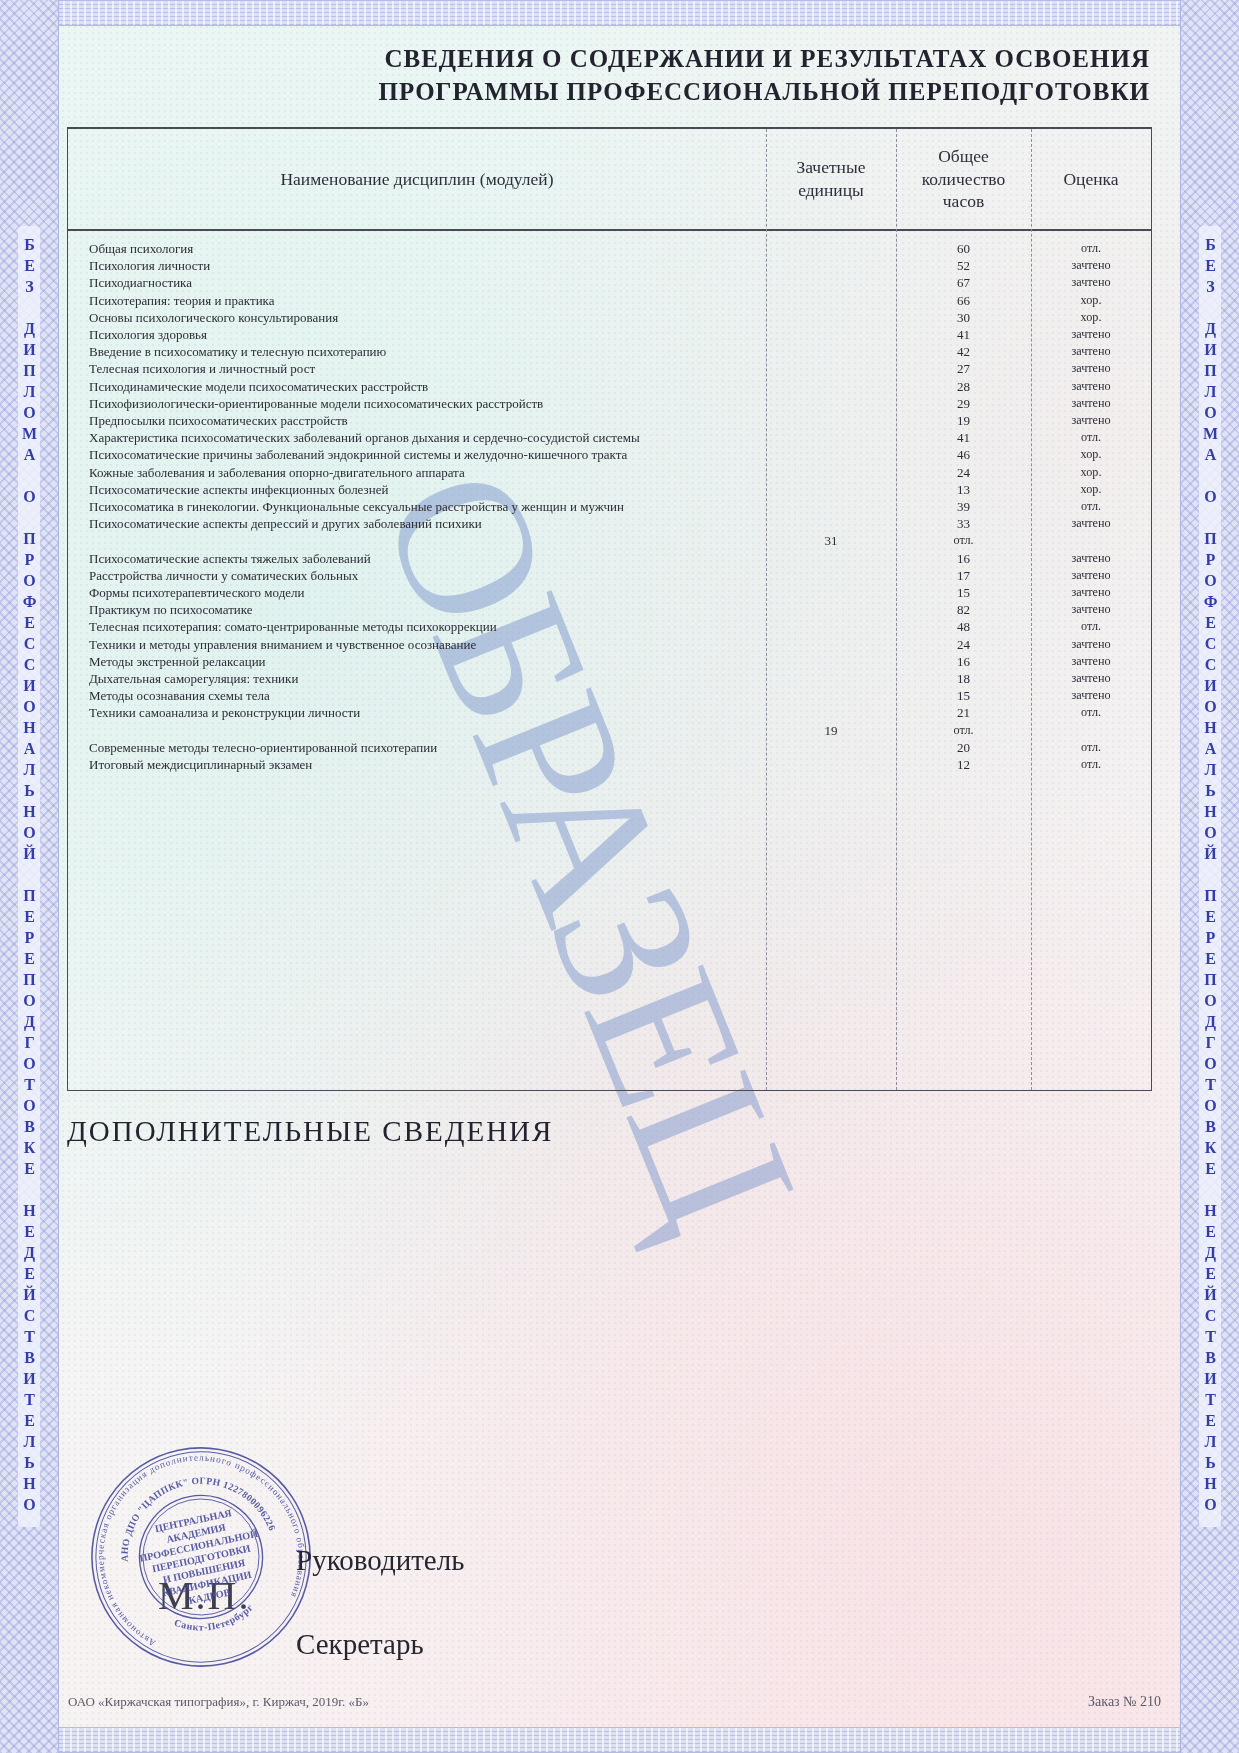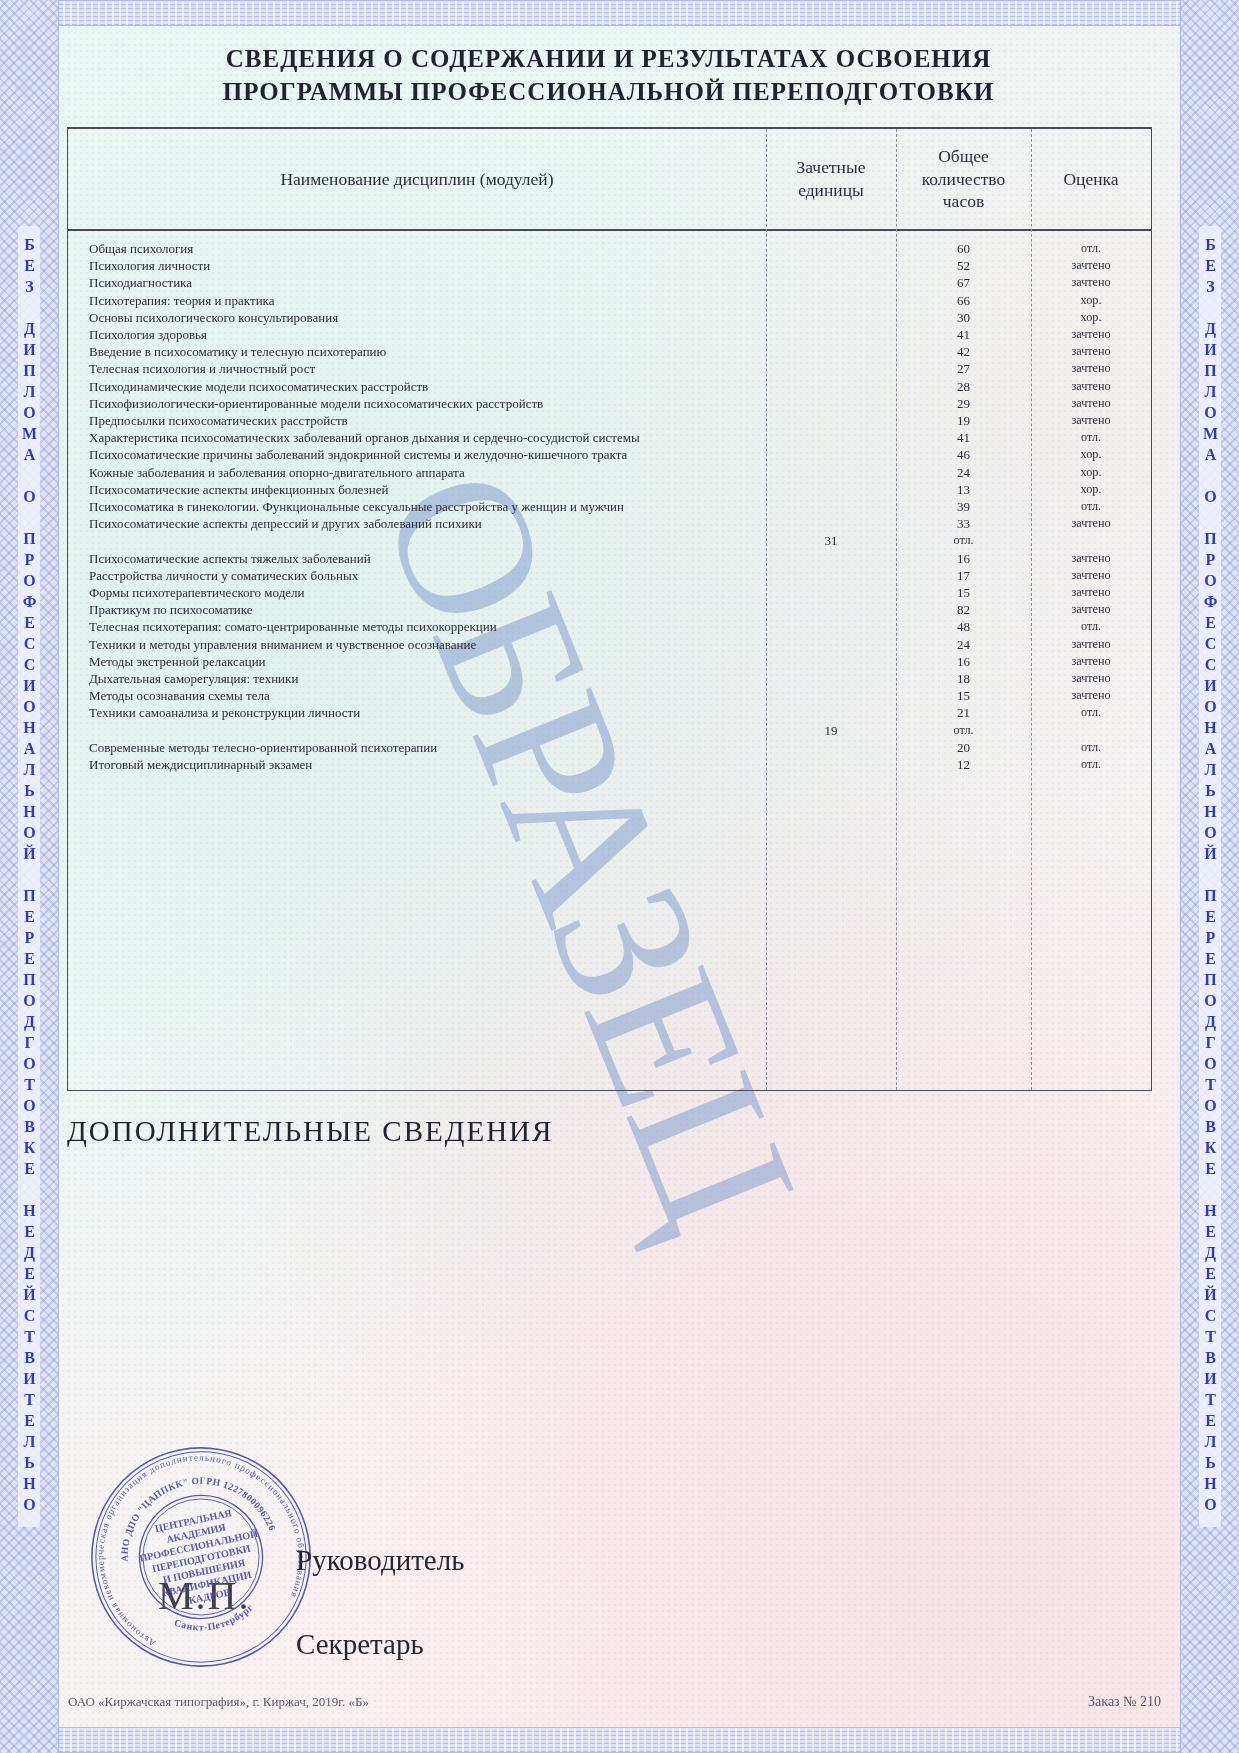--- a/index.html
+++ b/index.html
@@ -33,21 +33,21 @@
   .side-right{right:0;border-left:1px solid #aeb5e0;}
   .side-text{writing-mode:vertical-rl;text-orientation:upright;
     font-weight:bold;font-size:16px;letter-spacing:4px;line-height:1;
     color:var(--side_ink,#343ca8);background:rgba(240,243,253,.82);
     padding:10px 3px;border-radius:4px;white-space:nowrap;}
   .watermark{position:absolute;left:545px;top:440px;z-index:1;
     transform:rotate(68deg);transform-origin:0 0;
     font-size:195px;letter-spacing:-6px;white-space:nowrap;
     color:var(--watermark_ink,#8aa0d0);opacity:.55;}
   .title{position:absolute;left:67px;top:42px;width:1083px;z-index:3;
-    text-align:center;font-size:25px;line-height:1.32;letter-spacing:1px;
+    text-align:right;font-size:25px;line-height:1.32;letter-spacing:1px;
     color:var(--title_ink,#23232f);font-weight:bold;}
   .disc-table{position:absolute;left:67px;top:127px;width:1083px;height:961px;z-index:3;
     border:1px solid #4a4a55;border-top-width:2px;}
   .colline{position:absolute;top:0;bottom:0;width:0;border-left:1px dashed #8d8d99;}
   .c1{left:698px}.c2{left:828px}.c3{left:963px}
   .thead{display:grid;grid-template-columns:698px 130px 135px 120px;height:100px;
     border-bottom:2px solid #4a4a55;align-items:center;}
   .th{text-align:center;font-size:17.5px;color:#2e2e3a;line-height:1.3;padding:0 16px;}
   .rows{padding-top:9px;}
   .row{display:grid;grid-template-columns:698px 130px 135px 120px;

